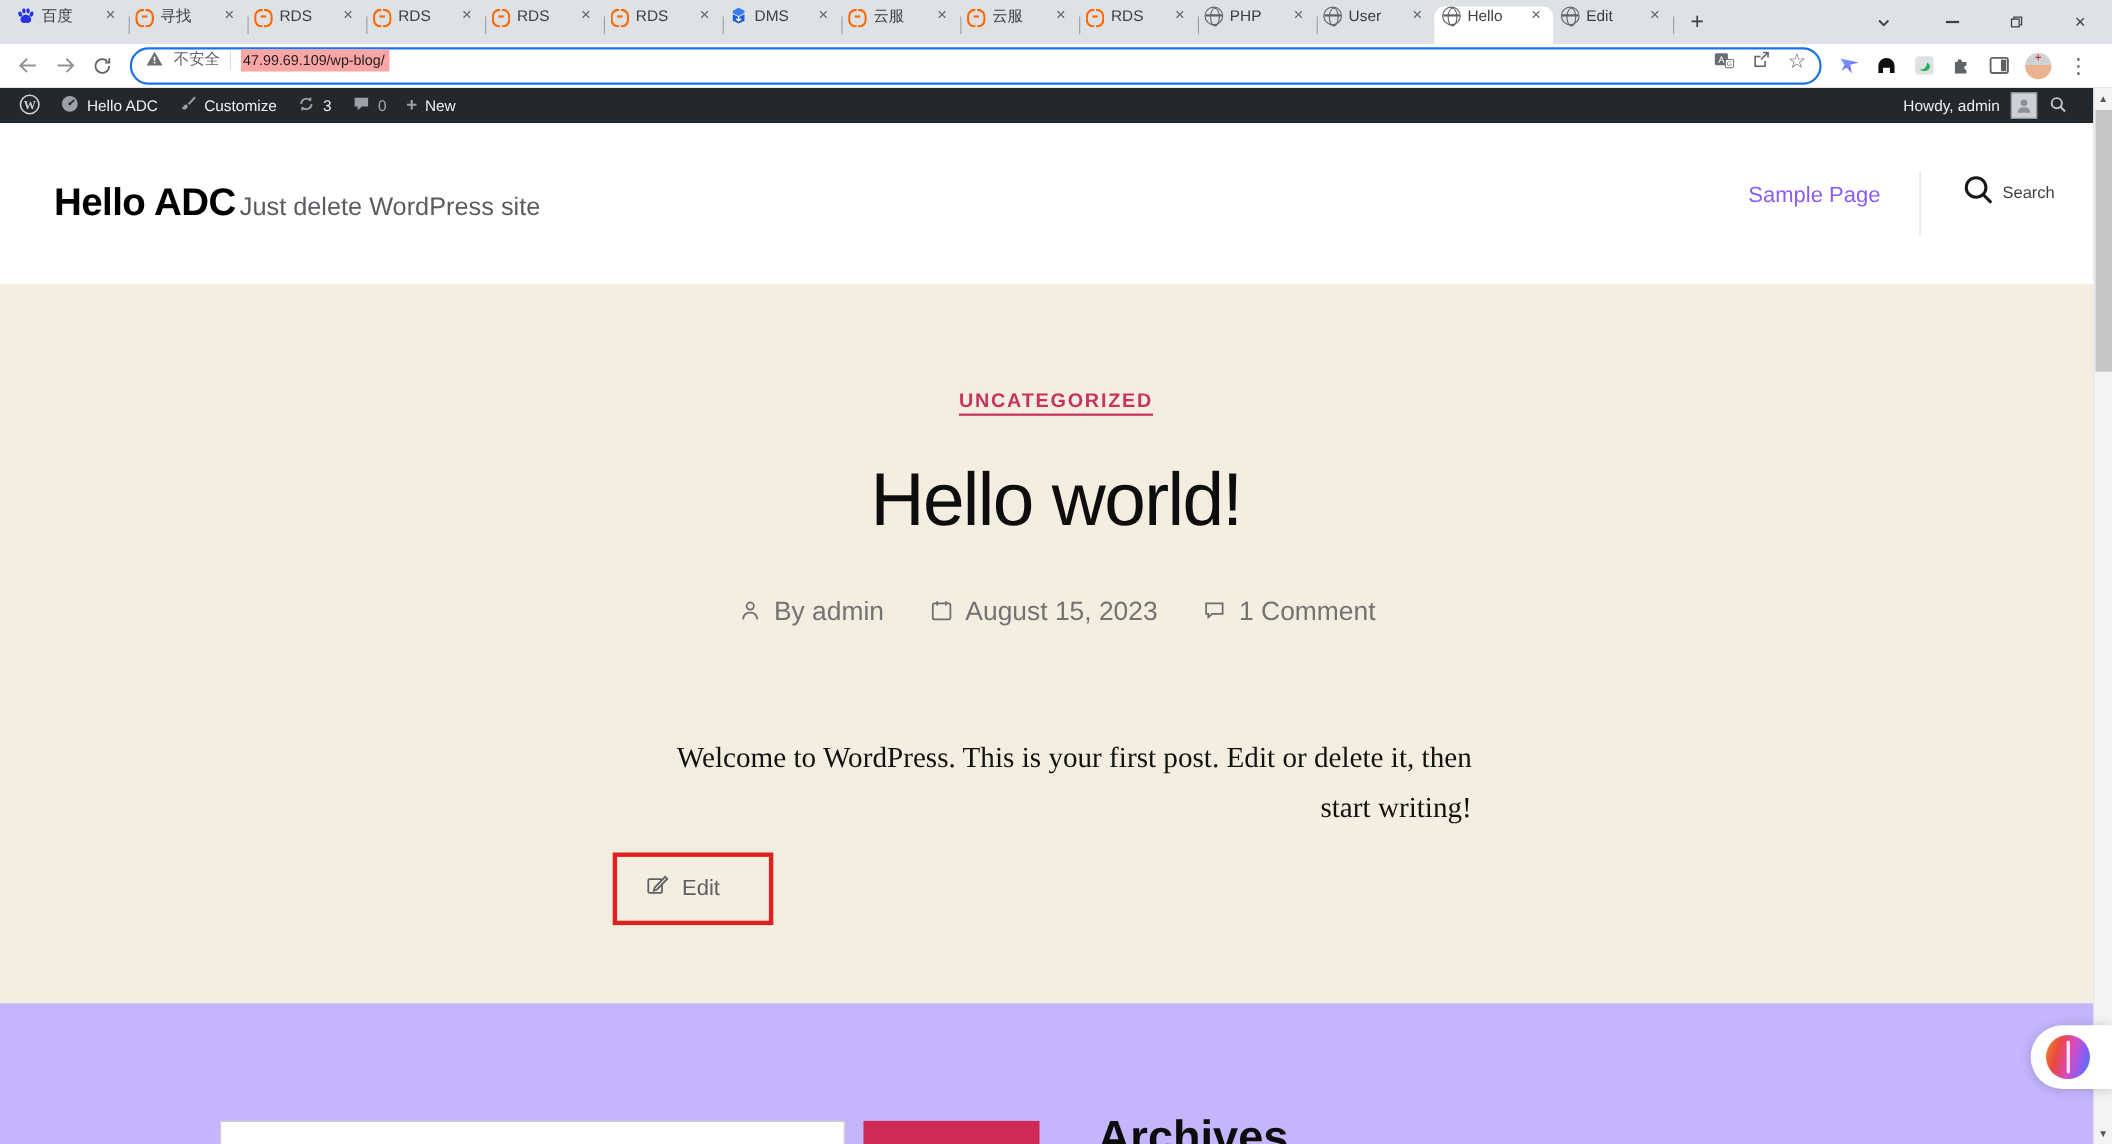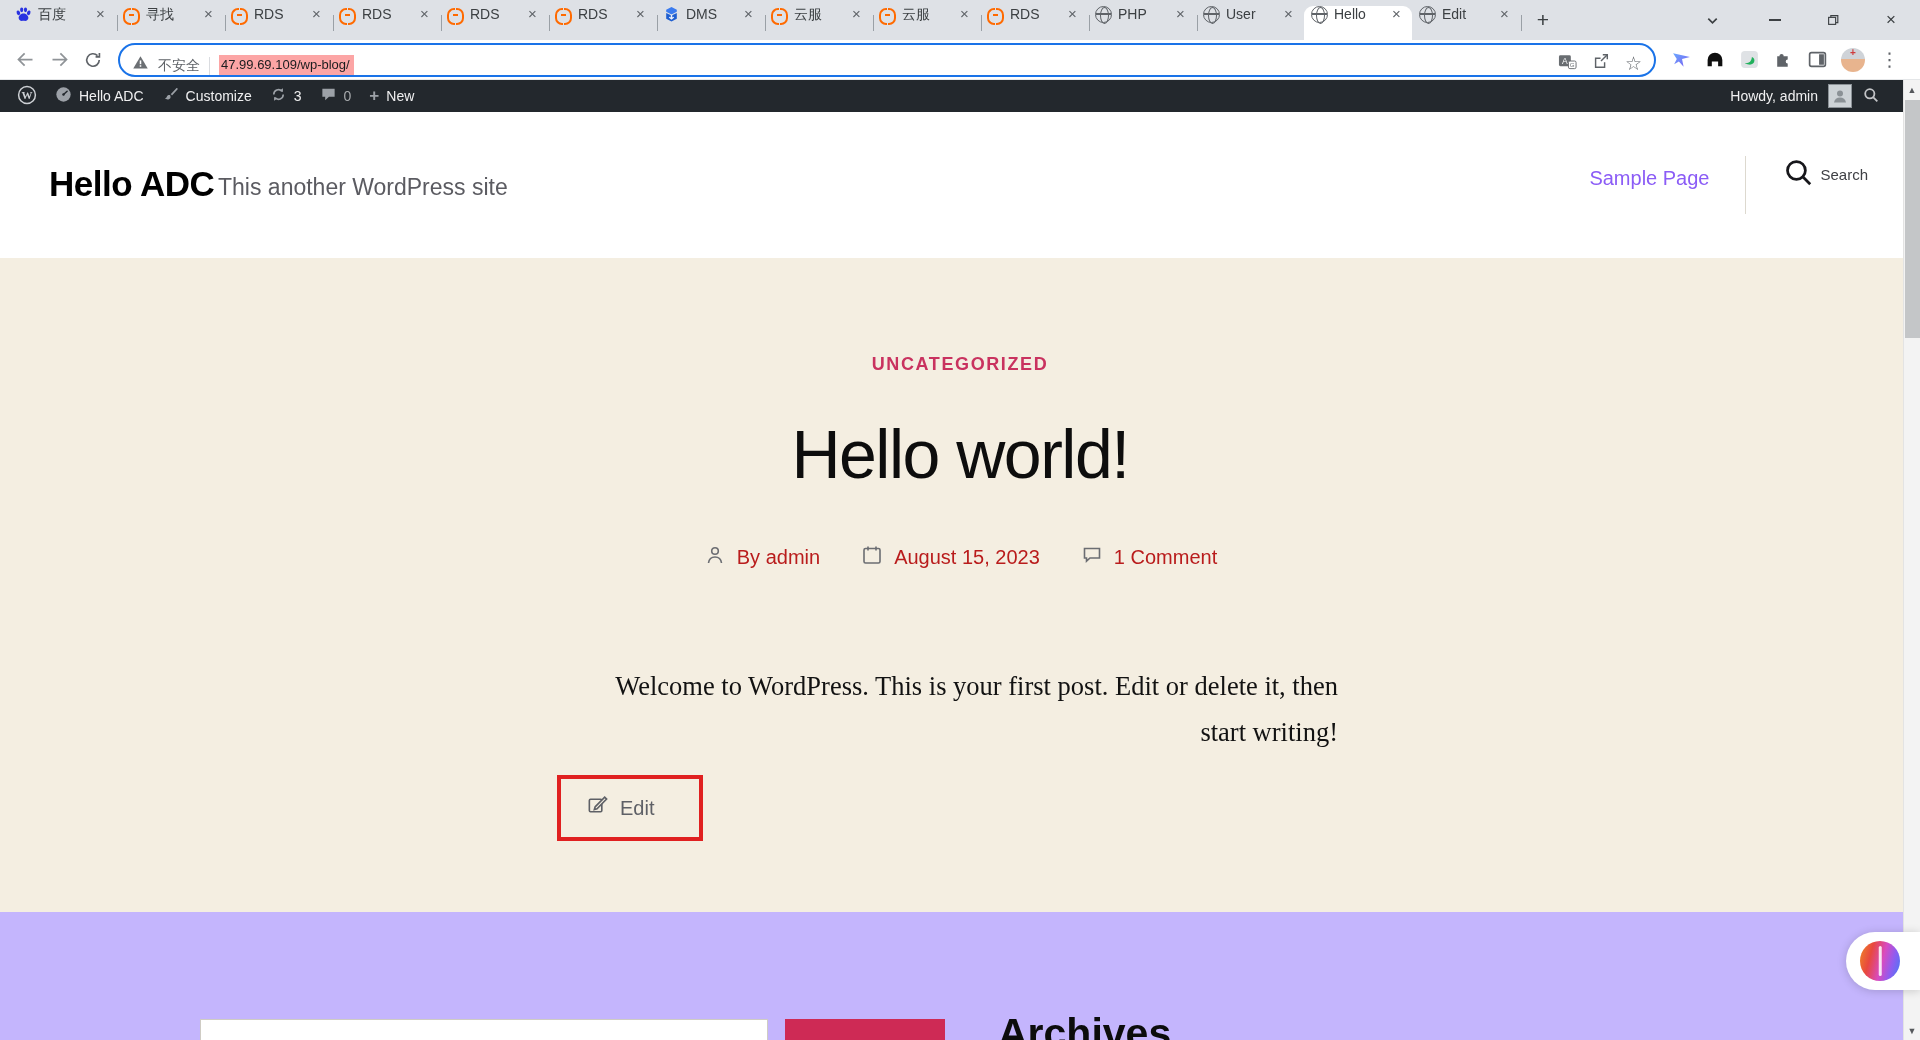--- a/index.html
+++ b/index.html
@@ -25,21 +25,21 @@
   .fav-aliyun{background:linear-gradient(#ff6a00,#ff6a00) center/5px 2px no-repeat}
   .fav-aliyun::before{content:"";position:absolute;left:0;top:2px;width:6px;height:13px;border:2px solid #ff6a00;border-right:none;border-radius:7px 0 0 7px}
   .fav-aliyun::after{content:"";position:absolute;right:0;top:2px;width:6px;height:13px;border:2px solid #ff6a00;border-left:none;border-radius:0 7px 7px 0}
   .fav-globe{border:1.6px solid #5f6368;border-radius:50%}
   .fav-globe::before{content:"";position:absolute;left:3.5px;top:-.5px;width:7px;height:15px;border:1.3px solid #5f6368;border-radius:50%}
   .fav-globe::after{content:"";position:absolute;left:0;right:0;top:6.3px;height:1.3px;background:#5f6368}
 
   
   .toolbar{height:40px;background:#fff;display:flex;align-items:center;padding:0 8px;border-bottom:1px solid #e4e6e8}
   .nav-btn{width:34px;height:34px;display:grid;place-items:center;flex:none}
-  .omnibox{flex:1;height:34px;margin:0 8px;border:2px solid #1a73e8;border-radius:17px;background:#fff;display:flex;align-items:flex-end;gap:9px;padding:0 12px;min-width:0}
+  .omnibox{flex:1;height:34px;margin:0 8px;border:2px solid #1a73e8;border-radius:17px;background:#fff;display:flex;align-items:flex-start;gap:9px;padding:0 12px;min-width:0}
   .sec-label{font-size:14px;color:#5f6368;white-space:nowrap}
   .ob-div{width:1px;height:18px;background:#dadce0}
   .url-sel{font-size:13px;color:#1b1c1e;background:#fca5a5;padding:2px 4px 3px 2px;white-space:nowrap}
   .ob-right{margin-left:auto;display:flex;align-items:center;gap:15px}
   .ext-row{display:flex;align-items:center;gap:13px;padding:0 7px;flex:none}
   .ext{width:21px;height:21px;display:grid;place-items:center}
   .avatar{width:24px;height:24px;border-radius:50%;overflow:hidden;background:linear-gradient(180deg,#cfd3d8 0 46%,#e8b48e 46%);position:relative}
   .avatar::after{content:"+";position:absolute;left:50%;top:-1px;transform:translateX(-50%);color:#cf3b3b;font-size:10px;font-weight:bold}
   .star-glyph{font-size:19px;color:#5f6368;line-height:1}
   .dots{font-size:19px;color:#5f6368;padding:0 6px 0 2px}
@@ -60,24 +60,24 @@
   .sh-title{position:absolute;left:49px;top:52px;font-size:35px;font-weight:bold;letter-spacing:-.5px;color:#000}
   .sh-tag{position:absolute;left:218px;top:62px;font-size:23px;color:#5b5b61}
   .sh-right{position:absolute;right:52px;top:44px;display:flex;align-items:flex-start;gap:36px}
   .sh-nav{font-size:20px;color:#8b5cf6;padding-top:11px}
   .sh-div{width:1px;height:58px;background:#ddd9cf}
   .sh-search{display:flex;flex-direction:row;align-items:center;gap:5px}
   .sh-search-label{font-size:15px;color:#3f4045}
 
   
   .main{height:654px;background:#f4eee1;position:relative;text-align:center}
-  .post-cat{display:inline-block;margin-top:96px;font-size:18px;font-weight:bold;letter-spacing:1.6px;color:#c9325f;text-underline-offset:6px;text-decoration-thickness:2px}
+  .post-cat{display:inline-block;margin-top:96px;font-size:18px;font-weight:bold;letter-spacing:1.6px;color:#c9325f;text-decoration:underline;text-underline-offset:6px;text-decoration-thickness:2px}
   .post-title{margin:40px 0 0;font-size:68px;font-weight:normal;letter-spacing:-1.5px;color:#0d0d0d}
   .post-meta{margin-top:50px;display:flex;justify-content:center;gap:40px}
-  .meta-item{display:flex;align-items:center;gap:10px;font-size:20px;color:#b91c1c}
+  .meta-item{display:flex;gap:10px;font-size:24px;color:#737373}
   .post-body{margin:92px auto 0;width:756px;text-align:right;font-family:"Liberation Serif",serif;font-size:26.5px;line-height:1.72;color:#121212}
   .editbox{position:absolute;left:557px;top:517px;width:146px;height:66px;border:4px solid #e02020;display:flex;align-items:center;gap:11px;padding-left:25px;font-size:20px;color:#5e6066;cursor:pointer}
 
   
   .footer{height:128px;background:#c4b5fd;position:relative}
   .f-input{position:absolute;left:200px;top:107px;width:568px;height:42px;border:1px solid #cfccc4;background:#fff;outline:none;font-size:20px;padding:0 12px}
   .f-btn{position:absolute;left:785px;top:107px;width:160px;height:46px;background:#ce2a55;border:none;cursor:pointer}
   .f-archives{position:absolute;left:998px;top:98px;font-size:41px;font-weight:bold;color:#0c0c0c;margin:0}
 
   
@@ -339,21 +339,21 @@
         </span>
       <span><svg width="18" height="18" viewBox="0 0 18 18" fill="none" stroke="#c3c4c7" stroke-width="1.8">
             <circle cx="7.8" cy="7.8" r="4.6"></circle>
             <path d="M11.3 11.3l4 4"></path>
           </svg></span>
     </div>
   </div>
 
   <div class="siteheader">
     <div class="sh-title">Hello ADC</div>
-    <div class="sh-tag">This another WordPress site</div>
+    <div class="sh-tag">Just delete WordPress site</div>
     <div class="sh-right">
       <div class="sh-nav">Sample Page</div>
       <div class="sh-div"></div>
       <div class="sh-search">
         <span><svg width="33" height="33" viewBox="0 0 24 24" fill="none" stroke="#17171b" stroke-width="2">
               <circle cx="10.5" cy="10.5" r="6.5"></circle>
               <path d="M15.5 15.5l5 5"></path>
             </svg></span>
         <span class="sh-search-label">Search</span>
       </div>

